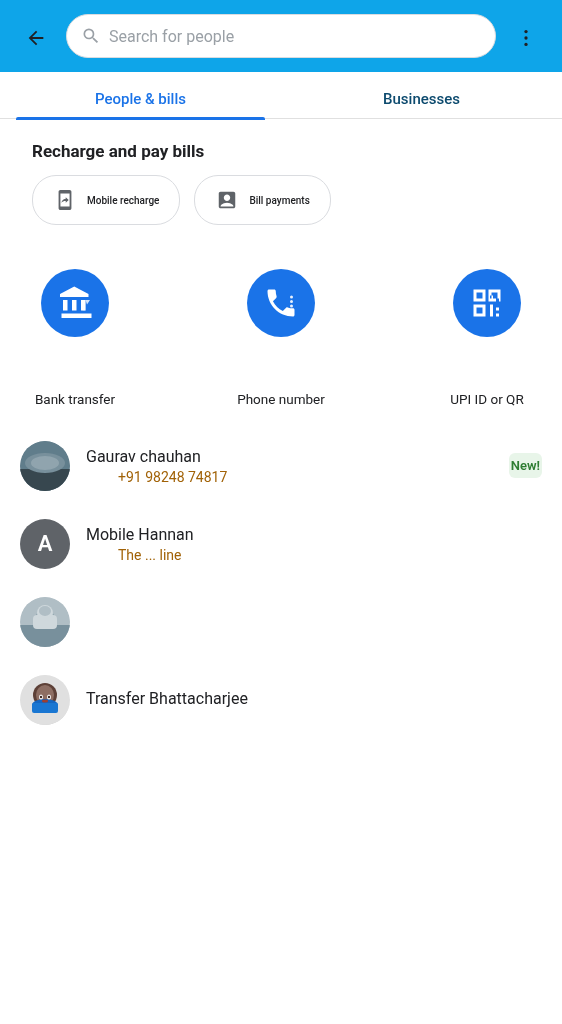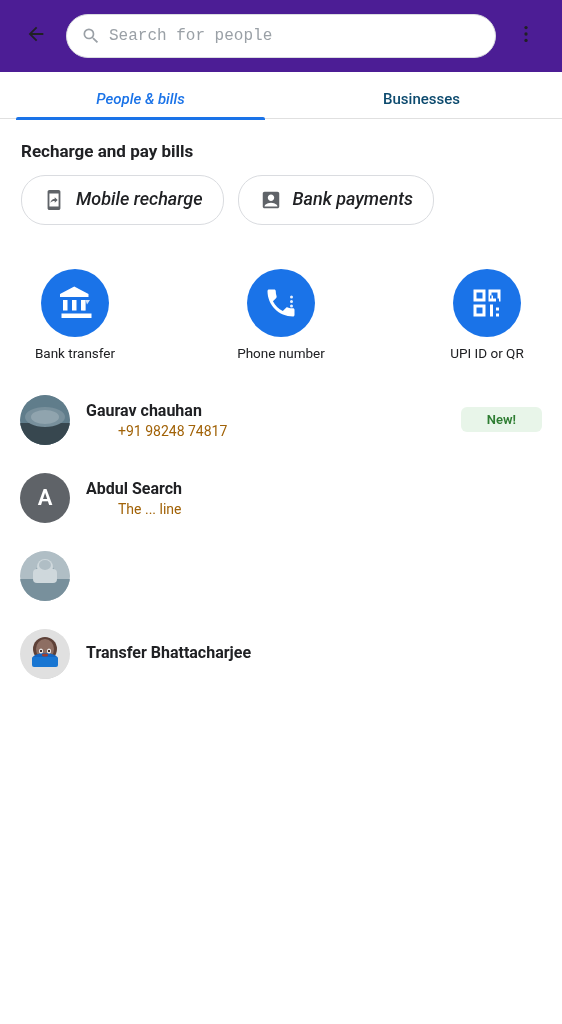--- a/index.html
+++ b/index.html
@@ -10,25 +10,24 @@
       min-height: 1024px;
       background: #fff;
       font-family: 'Roboto', Arial, sans-serif;
       color: #202124;
       overflow-x: hidden;
     }
 
     
     .header {
       display: flex;
-      align-items: flex-start;
+      align-items: flex-end;
       padding: 14px 16px;
       gap: 10px;
-      background: #4c1d95;
-      font-family: Liberation Mono, monospace;
+      background: #0ea5e9;
     }
 
     .back-btn {
       width: 40px;
       height: 40px;
       display: flex;
       align-items: center;
       justify-content: center;
       cursor: pointer;
       flex-shrink: 0;
@@ -77,66 +76,64 @@
       padding: 14px 0 10px;
       cursor: pointer;
       font-size: 15px;
       font-weight: 500;
       color: #0c4a6e;
       position: relative;
     }
 
     .tab.active {
       color: #1a73e8;
-      font-style: italic;
     }
 
     .tab.active::after {
       content: '';
       position: absolute;
       bottom: -1.5px;
       left: 16px;
       right: 16px;
       height: 3px;
       background: #1a73e8;
       border-radius: 2px 2px 0 0;
     }
 
     
     .section {
-      padding: 22px 21px 10px;
+      padding: 22px 32px 10px;
     }
 
     .section-title {
       font-size: 17px;
       font-weight: 700;
       color: #202124;
       margin-bottom: 14px;
     }
 
     
     .action-buttons {
       display: flex;
       gap: 14px;
       margin-bottom: 6px;
     }
 
     .action-btn {
       display: flex;
-      align-items: flex-start;
+      align-items: center;
       gap: 10px;
       border: 1.5px solid #dadce0;
       border-radius: 24px;
       padding: 12px 20px;
-      font-size: 18px;
+      font-size: 10px;
       font-weight: 500;
       color: #202124;
       cursor: pointer;
       background: #fff;
-      font-style: italic;
     }
 
     .action-btn-icon {
       width: 24px;
       height: 24px;
       display: flex;
       align-items: center;
       justify-content: center;
       flex-shrink: 0;
     }
@@ -174,20 +171,21 @@
 
     .transfer-circle svg {
       fill: #fff;
     }
 
     .transfer-label {
       font-size: 13.5px;
       color: #202124;
       text-align: right;
       line-height: 1.3;
+      margin-top: 46px;
     }
 
     
     .contacts-section {
       margin-top: 8px;
     }
 
     .contact-item {
       display: flex;
       align-items: center;
@@ -213,37 +211,37 @@
     .avatar-letter {
       background: #5f6368;
     }
 
     .contact-info {
       flex: 1;
     }
 
     .contact-name {
       font-size: 16px;
-      font-weight: 700;
+      font-weight: 400;
       color: #202124;
       margin-bottom: 3px;
     }
 
     .contact-sub {
       font-size: 14px;
       color: #a16207;
       margin-left: 32px;
     }
 
     .new-badge {
       background: #e8f5e9;
       color: #2e7d32;
       font-size: 13px;
       font-weight: 600;
-      padding: 5px 26px;
+      padding: 5px 2px;
       border-radius: 6px;
     }
 
     
     .avatar-landscape {
       background: linear-gradient(180deg, #78909c 0%, #b0bec5 40%, #546e7a 100%);
     }
 
     .avatar-person {
       background: linear-gradient(160deg, #b0bec5 0%, #eceff1 50%, #90a4ae 100%);
@@ -300,21 +298,21 @@
       </div>
       <span>Mobile recharge</span>
     </div>
 
     <div class="action-btn">
       <div class="action-btn-icon">
         <svg width="22" height="22" viewBox="0 0 24 24" fill="#5f6368">
           <path d="M19 3H5c-1.1 0-2 .9-2 2v14c0 1.1.9 2 2 2h14c1.1 0 2-.9 2-2V5c0-1.1-.9-2-2-2zm-7 3c1.93 0 3.5 1.57 3.5 3.5S13.93 13 12 13s-3.5-1.57-3.5-3.5S10.07 6 12 6zm7 13H5v-.23c0-.62.28-1.2.76-1.58C7.47 15.82 9.64 15 12 15s4.53.82 6.24 2.19c.48.38.76.97.76 1.58V19z"></path>
         </svg>
       </div>
-      <span>Bank payments</span>
+      <span>Bill payments</span>
     </div>
 
   </div>
 </div>
 
 <div class="transfer-section">
 
   <div class="transfer-icons-row">
 
     <div class="transfer-item">
@@ -373,21 +371,21 @@
       <div class="contact-sub">+91 98248 74817</div>
     </div>
     <div class="new-badge">New!</div>
   </div>
 
   <div class="contact-item">
     <div class="avatar avatar-letter">
       <span>A</span>
     </div>
     <div class="contact-info">
-      <div class="contact-name">Abdul Search</div>
+      <div class="contact-name">Mobile Hannan</div>
       <div class="contact-sub">The ... line</div>
     </div>
   </div>
 
   <div class="contact-item">
     <div class="avatar avatar-person">
       <svg width="50" height="50" viewBox="0 0 50 50">
         <rect width="50" height="50" rx="25" fill="#b0bec5"></rect>
         <rect x="0" y="28" width="50" height="22" rx="0" fill="#78909c"></rect>
         <circle cx="25" cy="22" r="10" fill="#90a4ae"></circle>

